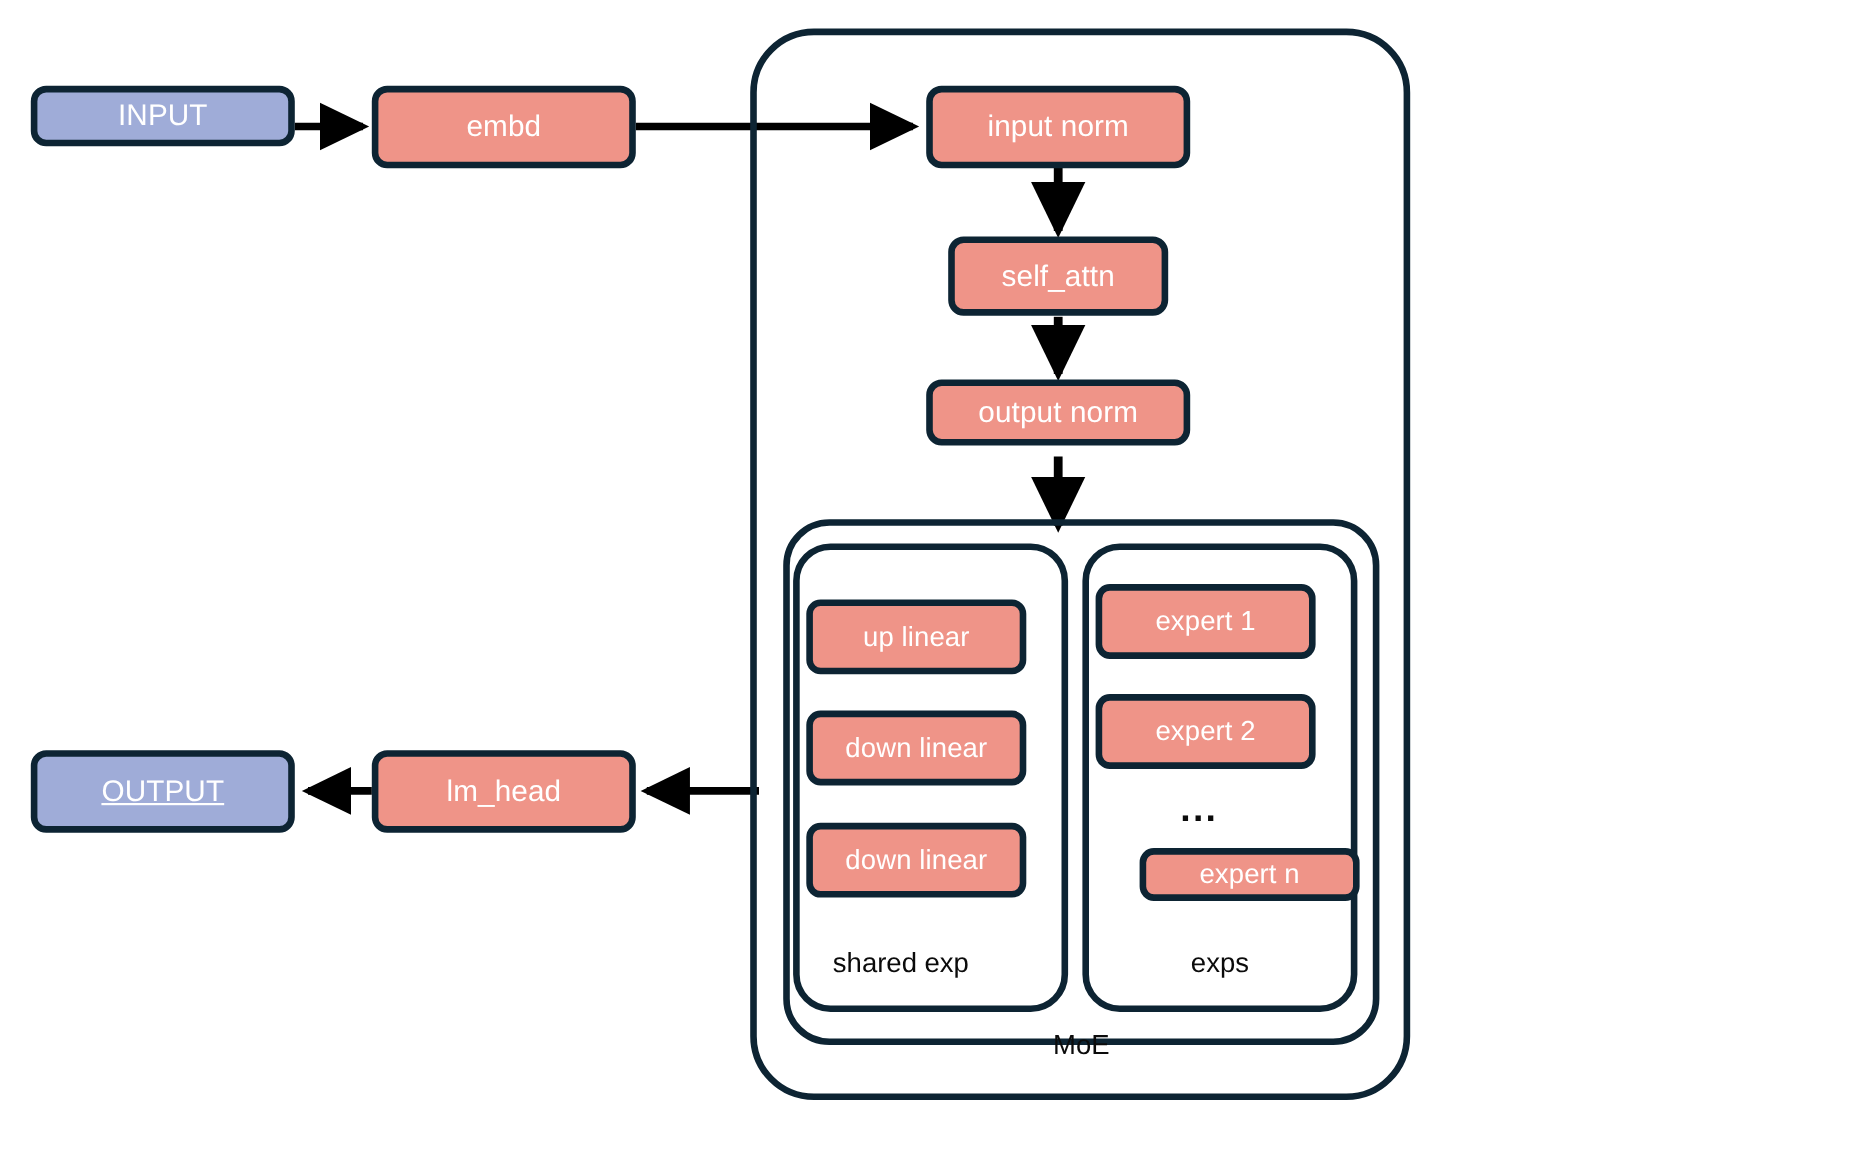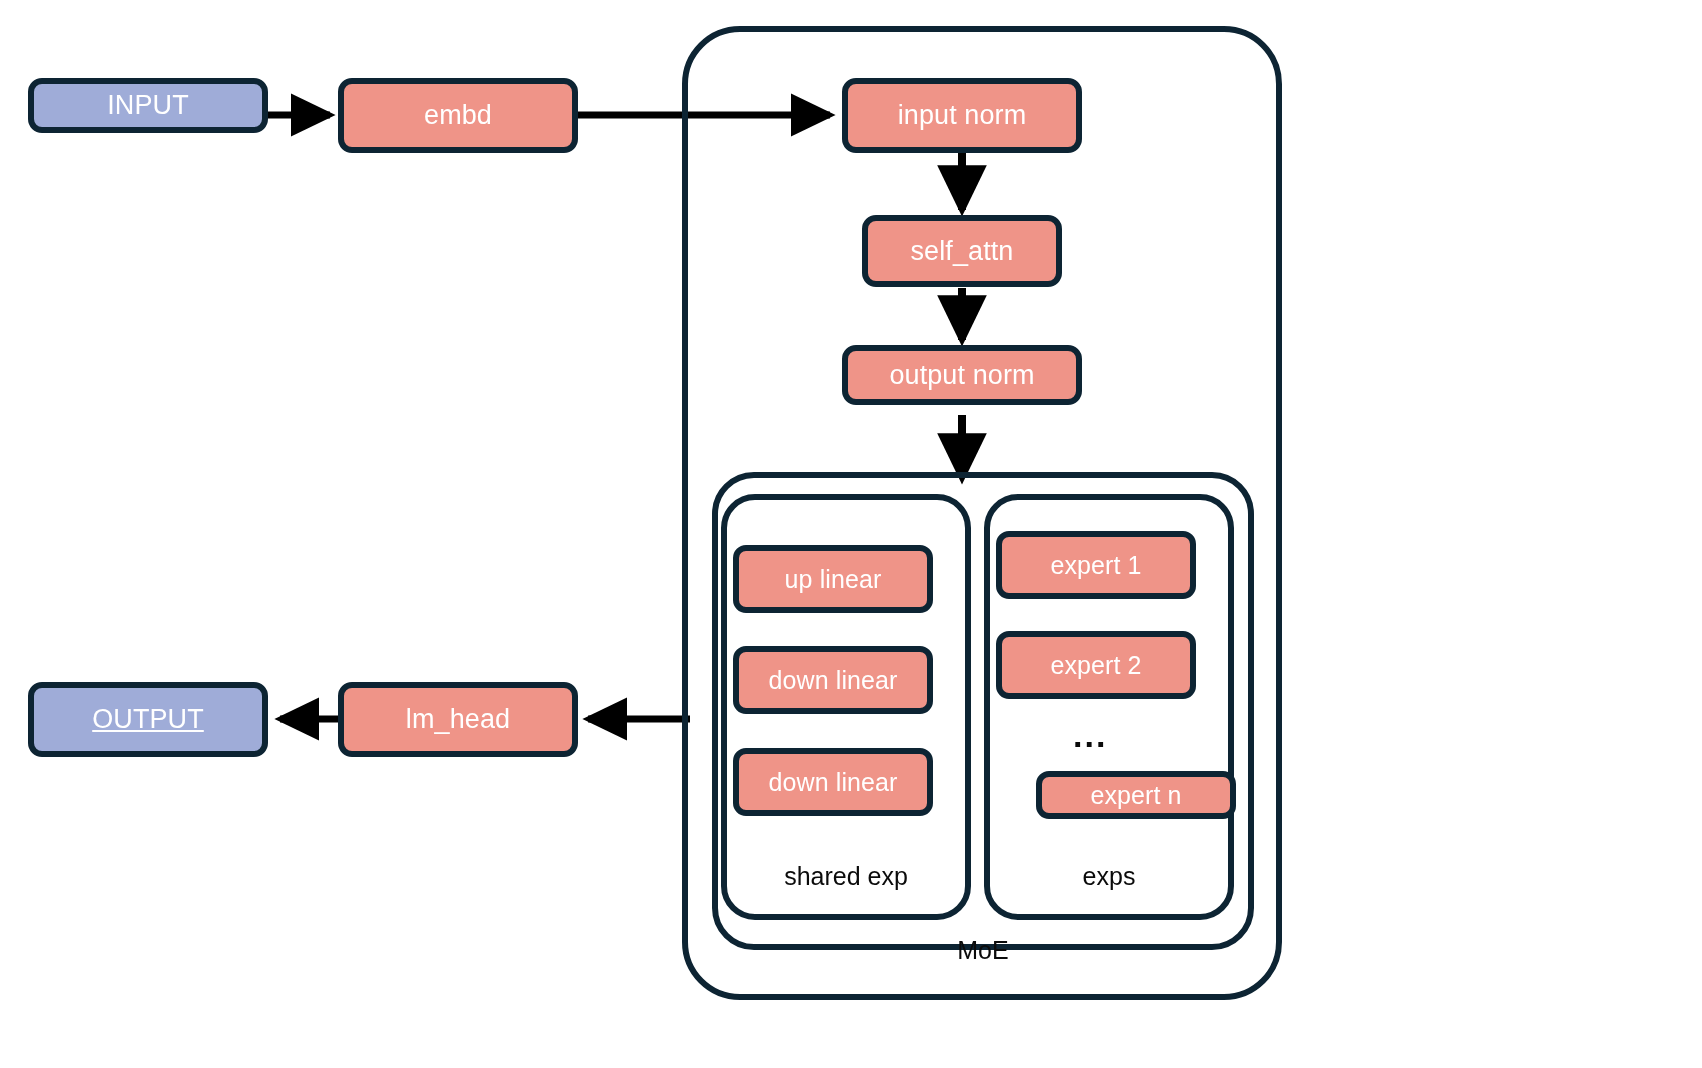--- a/index.html
+++ b/index.html
@@ -129,21 +129,21 @@
 
     <line x1="338" y1="719" x2="280" y2="719" stroke="#000000" stroke-width="7" marker-end="url(#arrowhead)"></line>
   </svg>
 
   <div class="group" id="decoder-group" style="left:682px; top:26px; width:600px; height:974px;"></div>
 
   <div class="group" id="moe-group" style="left:712px; top:472px; width:542px; height:478px;"></div>
   <div class="caption" style="left:712px; top:938px; width:542px;">MoE</div>
 
   <div class="group expert-group" style="left:721px; top:494px; width:250px; height:426px;"></div>
-  <div class="caption" style="left:721px; top:864px; width:250px;">shared exp</div>
+  <div class="caption" style="left:694px; top:864px; width:250px;">shared exp</div>
 
   <div class="group expert-group" style="left:984px; top:494px; width:250px; height:426px;"></div>
   <div class="caption" style="left:984px; top:864px; width:250px;">exps</div>
 
   <div class="node blue" style="left:28px; top:78px; width:240px; height:55px;">
     <span>INPUT</span>
   </div>
 
   <div class="node salmon" style="left:338px; top:78px; width:240px; height:75px;">
     <span>embd</span>

